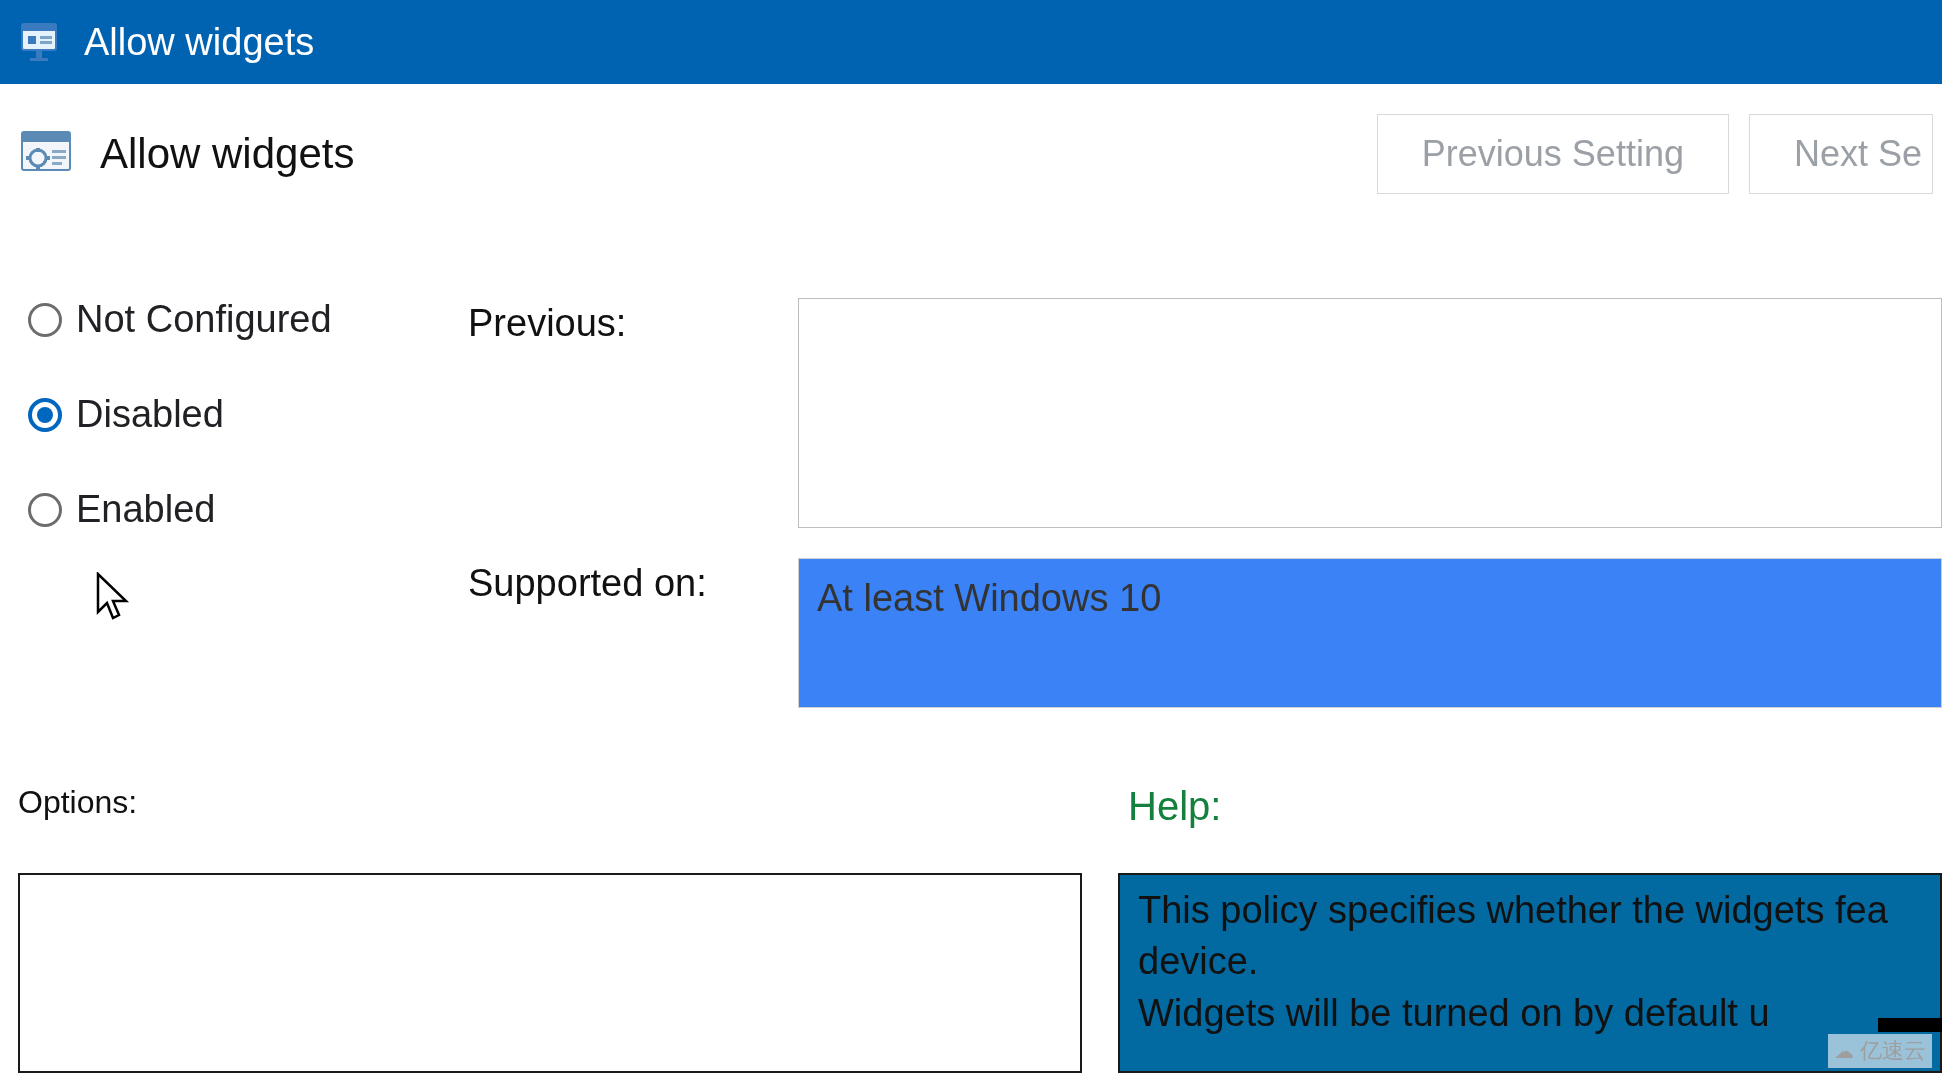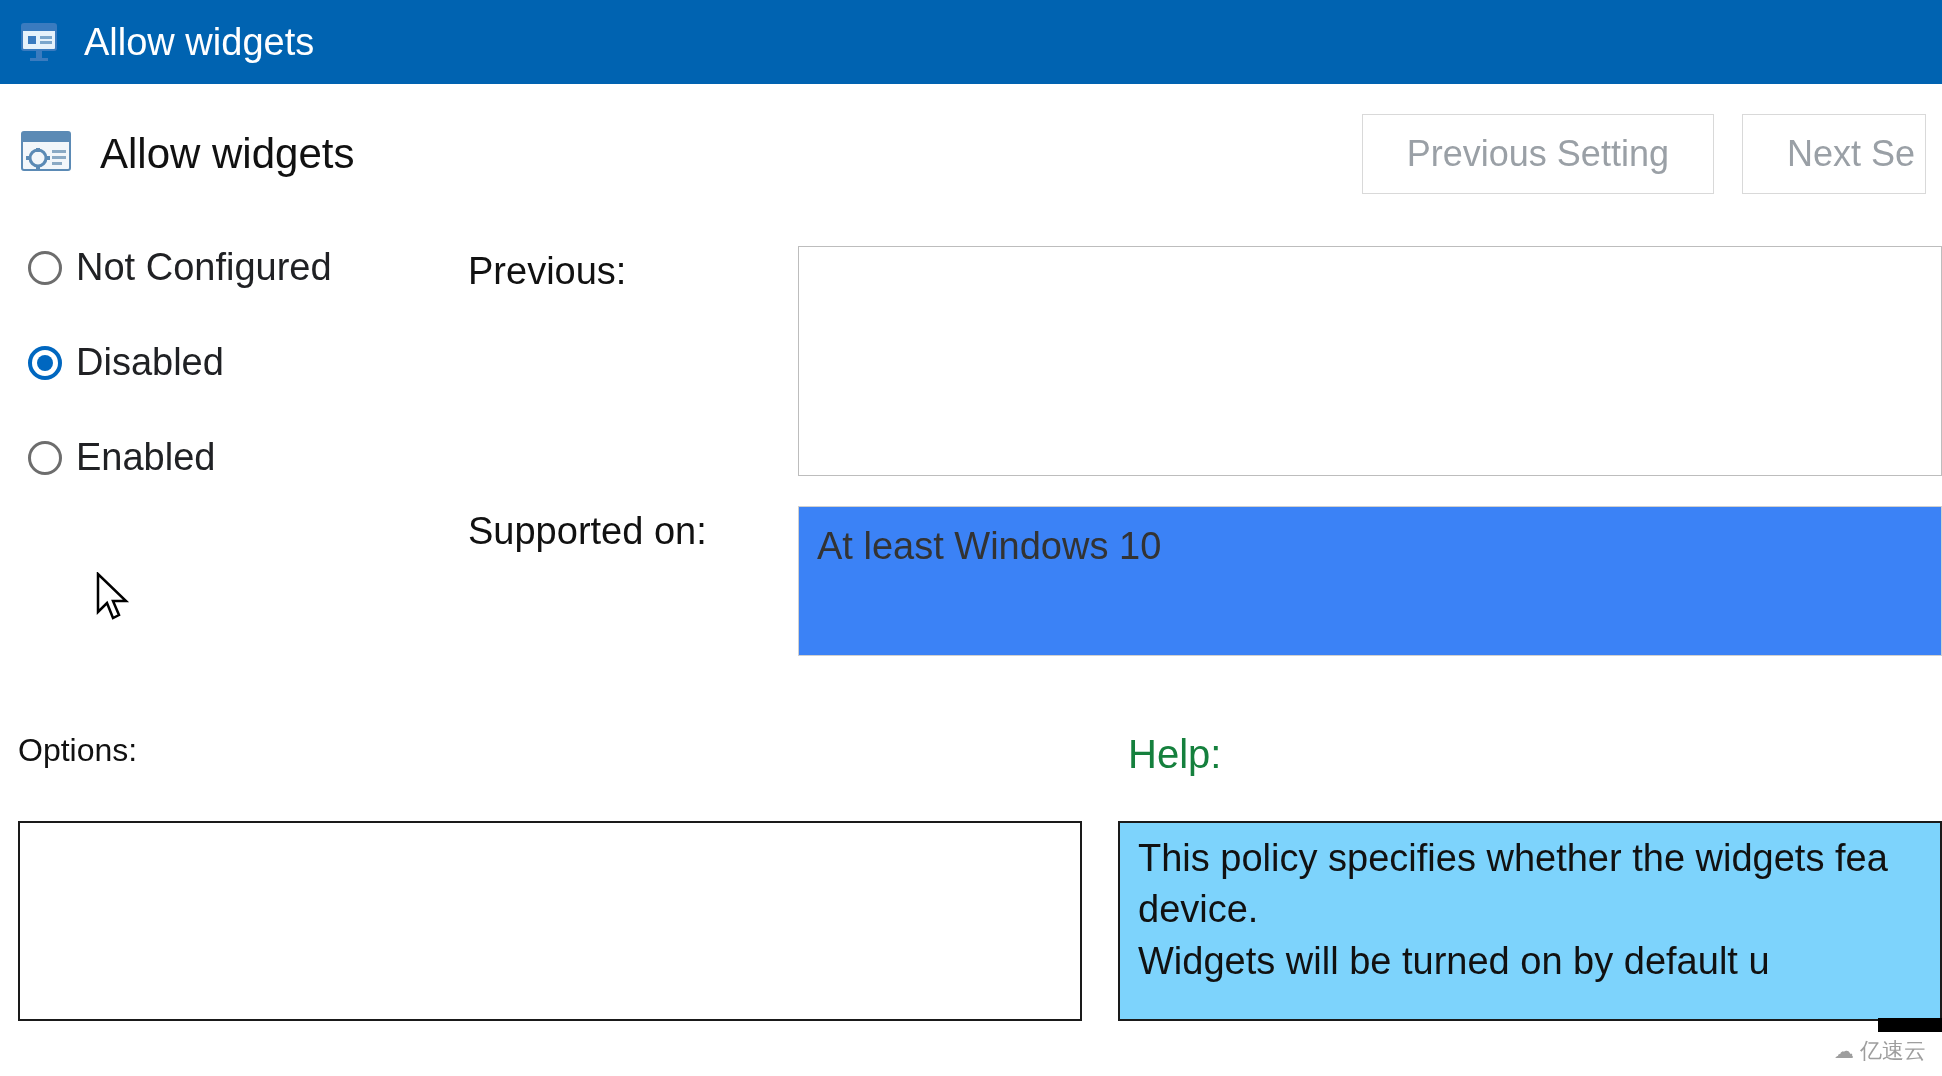--- a/index.html
+++ b/index.html
@@ -26,35 +26,35 @@
     .header-row {
       display: flex;
       align-items: center;
       justify-content: space-between;
       padding-right: 0;
     }
     .policy-title-wrap { display: flex; align-items: center; gap: 26px; }
     .policy-icon-box { width: 56px; height: 56px; }
     .policy-name { font-size: 42px; color: #111; }
 
-    .nav-buttons { display: flex; gap: 28px; padding-right: 16px; }
+    .nav-buttons { display: flex; gap: 20px; padding-right: 9px; }
     .nav-btn {
       border: 1px solid #d9d9d9;
       background: #ffffff;
       color: #9aa0a6;
       font-size: 36px;
       padding: 18px 44px;
       white-space: nowrap;
     }
     .nav-btn.cut { padding-right: 10px; }
 
     
     .mid {
       display: flex;
-      margin-top: 52px;
+      margin-top: 104px;
     }
     .radio-col {
       width: 450px;
       padding-left: 10px;
       display: flex;
       flex-direction: column;
       gap: 52px;
     }
     .radio-row {
       display: flex;
@@ -133,21 +133,21 @@
     .options-box {
       width: 1064px;
       height: 200px;
       border: 2px solid #1a1a1a;
       background: #fff;
     }
     .help-box {
       flex: 1;
       height: 200px;
       border: 2px solid #1a1a1a;
-      background: #7dd3fc;
+      background: #0369a1;
       font-size: 38px;
       color: #111;
       padding: 10px 18px;
       line-height: 1.35;
       overflow: hidden;
     }
 
     
     .watermark {
       position: absolute;

